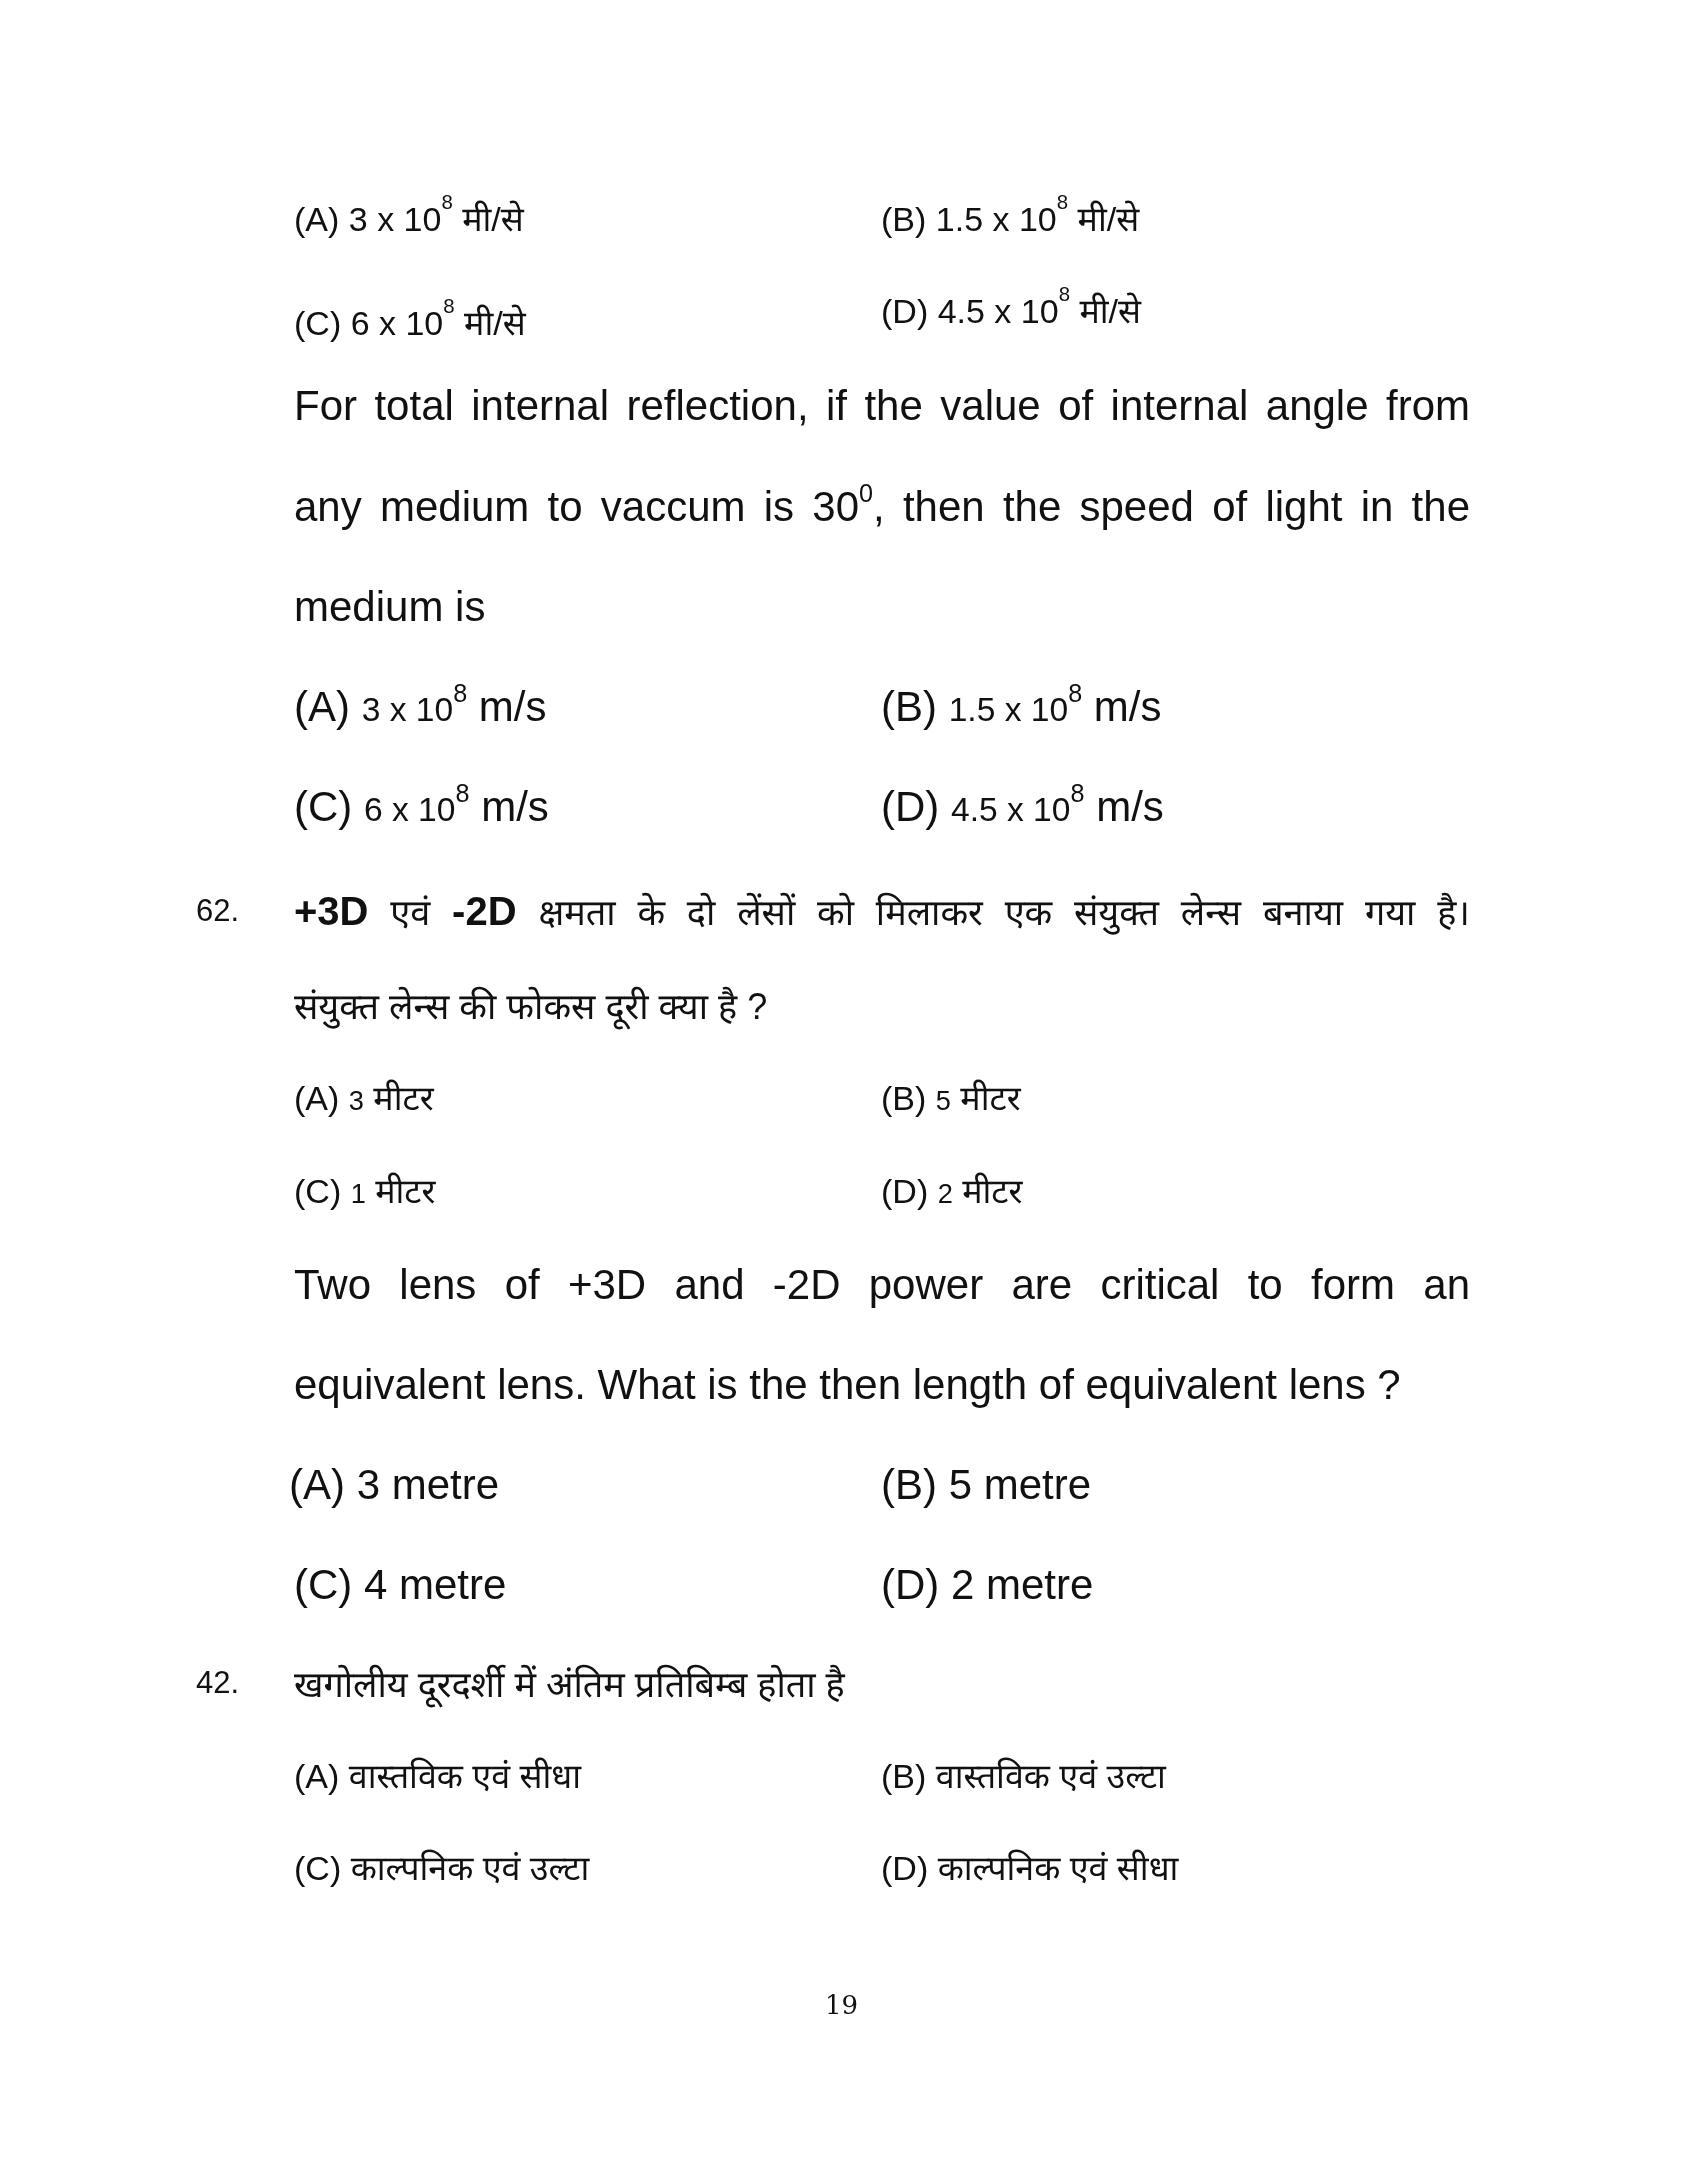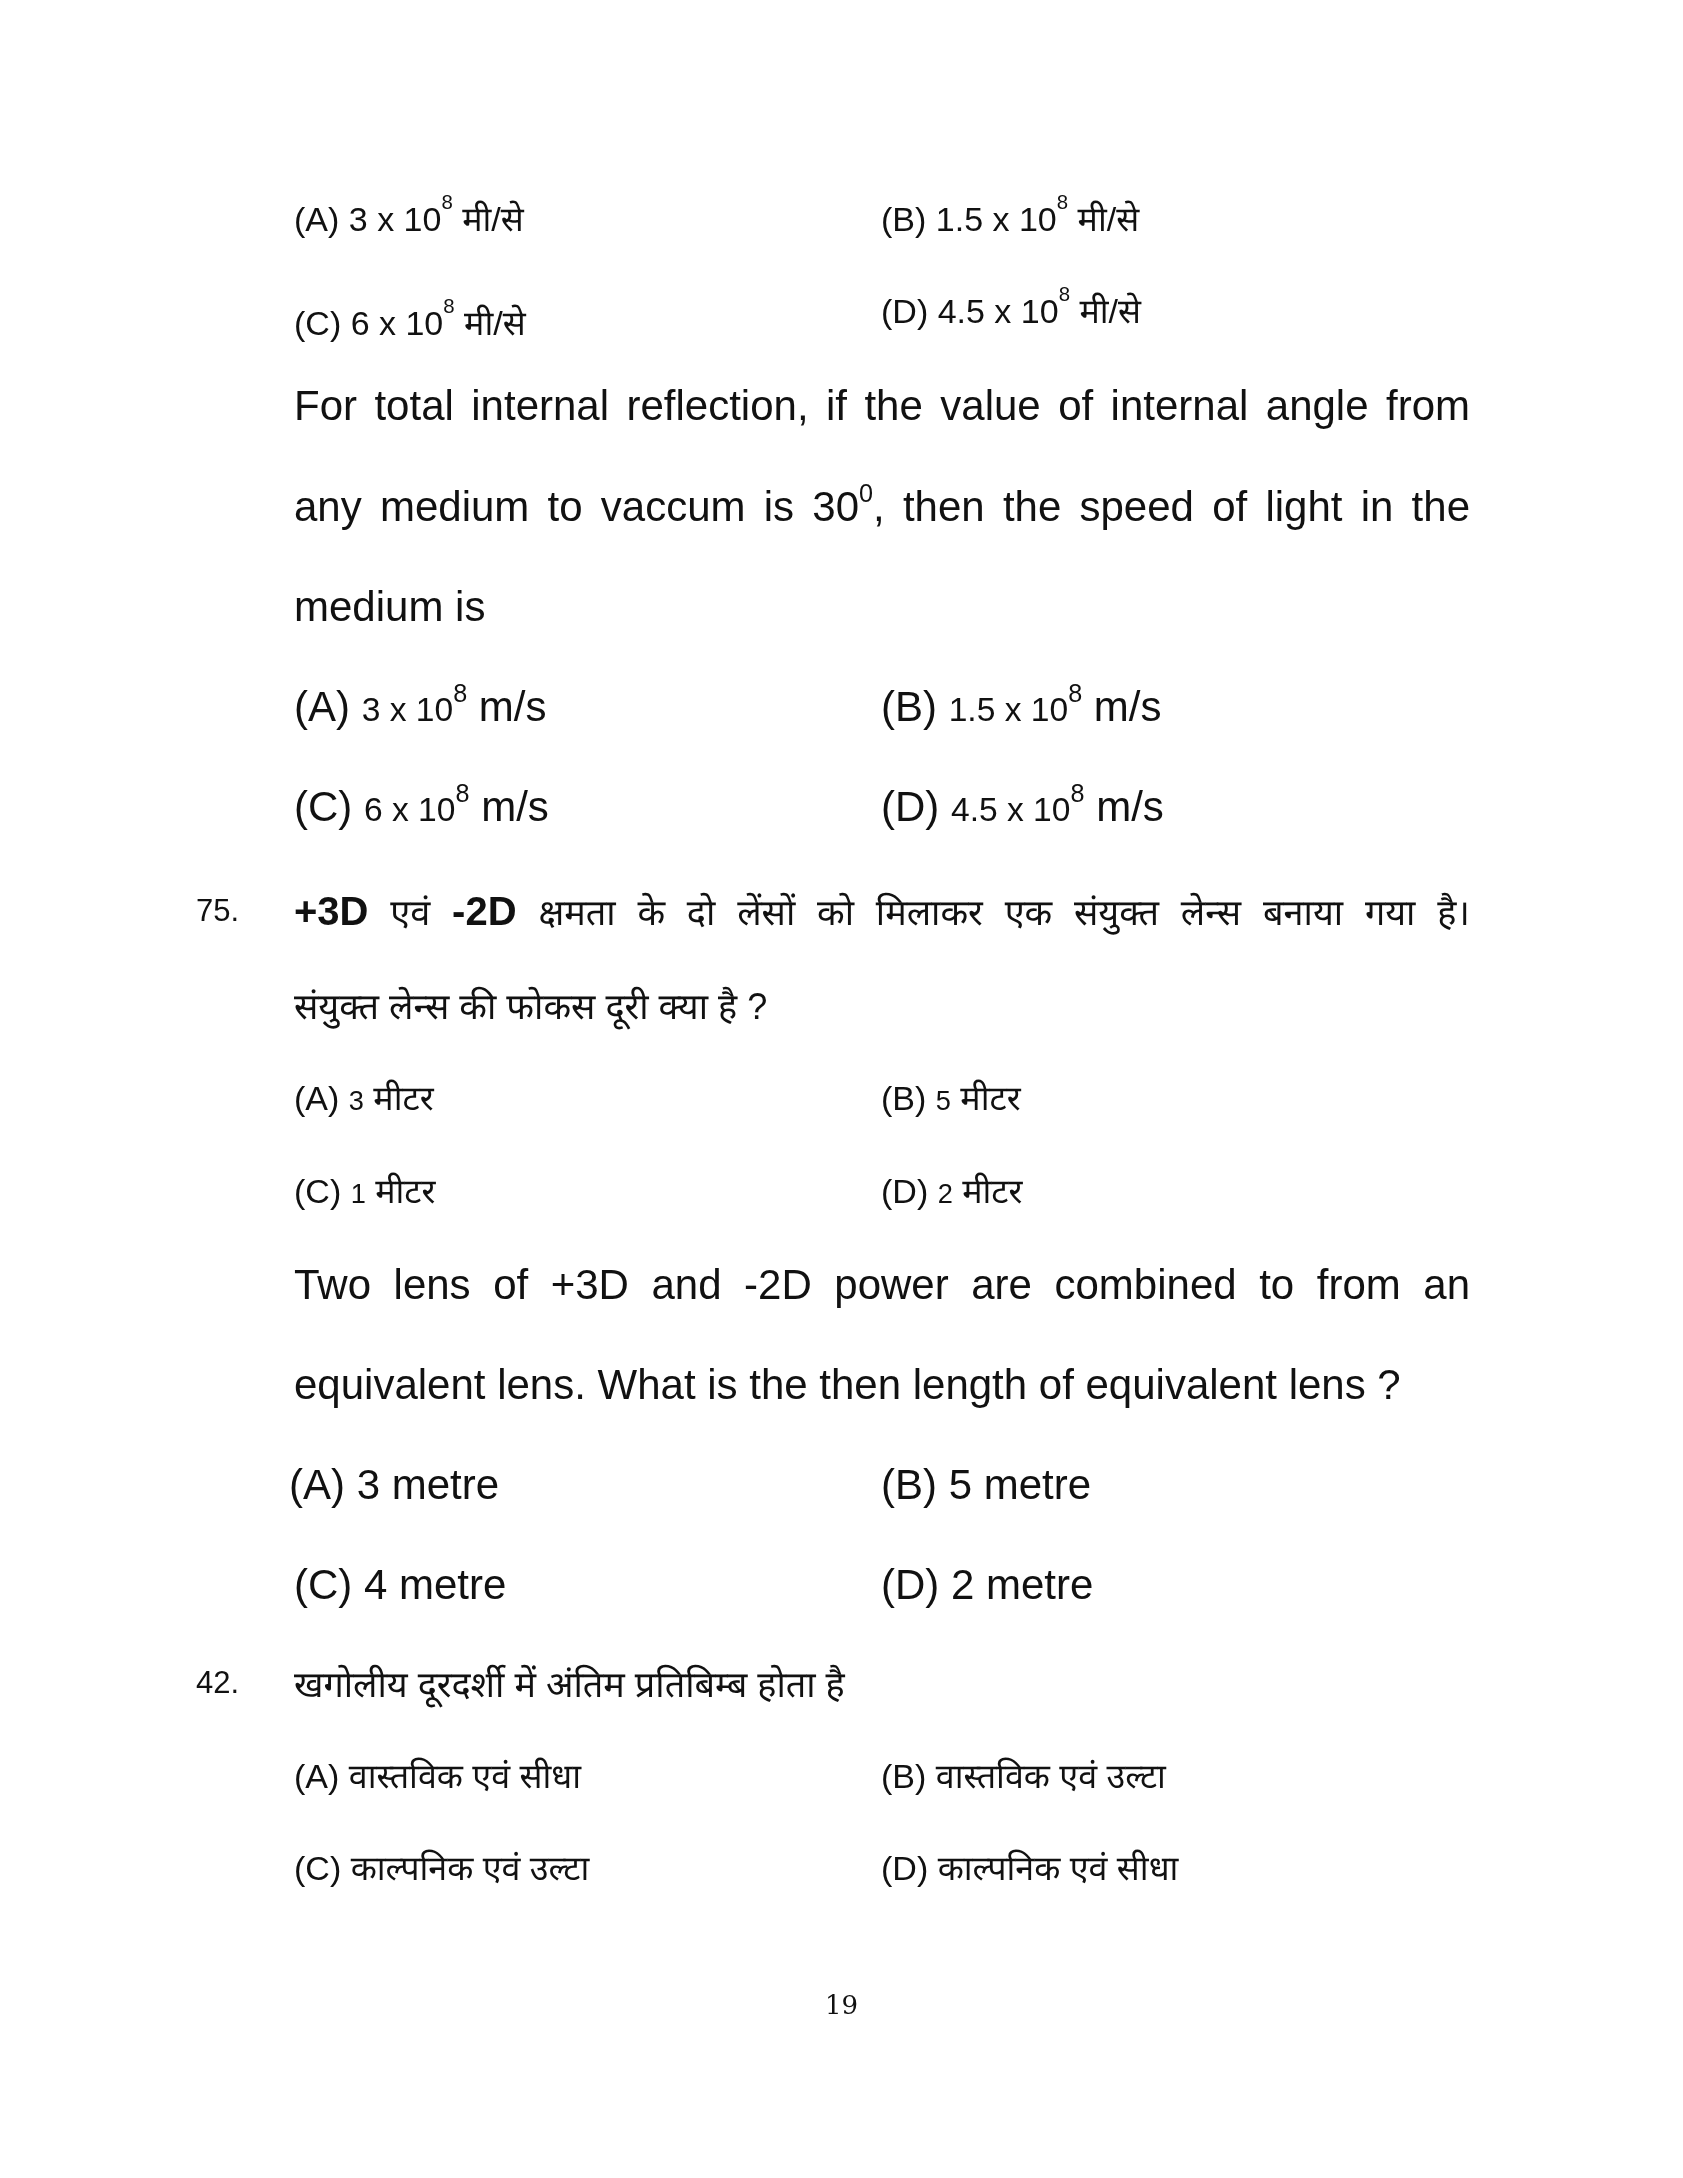--- a/index.html
+++ b/index.html
@@ -27,30 +27,30 @@
 
 <div class="line para" style="top:406px">For total internal reflection, if the value of  internal angle from</div>
 <div class="line para" style="top:507px"><span>any medium to vaccum is 30</span><sup>0</sup><span>, then the speed of light in the</span></div>
 <div class="line para last" style="top:607px">medium is</div>
 
 <div class="line opt-lg" style="left:294px;top:707px"><span>(A)</span> <span class="small-num">3 x 10</span><sup>8</sup><span> m/s</span></div>
 <div class="line opt-lg" style="left:881px;top:707px"><span>(B)</span> <span class="small-num">1.5 x 10</span><sup>8</sup><span> m/s</span></div>
 <div class="line opt-lg" style="left:294px;top:807px"><span>(C)</span> <span class="small-num">6 x 10</span><sup>8</sup><span> m/s</span></div>
 <div class="line opt-lg" style="left:881px;top:807px"><span>(D)</span> <span class="small-num">4.5 x 10</span><sup>8</sup><span> m/s</span></div>
 
-<div class="line qnum" style="top:911px">75.</div>
+<div class="line qnum" style="top:911px">62.</div>
 <div class="line hi-q" style="top:911px"><b>+3D</b><span class="hi"> एवं </span><b>-2D</b><span class="hi"> क्षमता के दो लेंसों को मिलाकर एक संयुक्त लेन्स बनाया गया है।</span></div>
 <div class="line hi" style="left:294px;top:1005px">संयुक्त लेन्स की फोकस दूरी क्या है ?</div>
 
 <div class="line opt" style="left:294px;top:1097px"><span>(A)</span> <span class="small-num">3</span><span> मीटर</span></div>
 <div class="line opt" style="left:881px;top:1097px"><span>(B)</span> <span class="small-num">5</span><span> मीटर</span></div>
 <div class="line opt" style="left:294px;top:1190px"><span>(C)</span> <span class="small-num">1</span><span> मीटर</span></div>
 <div class="line opt" style="left:881px;top:1190px"><span>(D)</span> <span class="small-num">2</span><span> मीटर</span></div>
 
-<div class="line para" style="top:1285px">Two lens of +3D and -2D power are combined to from an</div>
+<div class="line para" style="top:1285px">Two lens of +3D and -2D power are critical to form an</div>
 <div class="line para last" style="top:1385px">equivalent lens. What is the then length of equivalent lens ?</div>
 
 <div class="line opt-lg" style="left:289px;top:1485px"><span>(A)</span><span> 3 metre</span></div>
 <div class="line opt-lg" style="left:881px;top:1485px"><span>(B)</span><span> 5 metre</span></div>
 <div class="line opt-lg" style="left:294px;top:1585px"><span>(C)</span><span> 4 metre</span></div>
 <div class="line opt-lg" style="left:881px;top:1585px"><span>(D)</span><span> 2 metre</span></div>
 
 <div class="line qnum" style="top:1683px">42.</div>
 <div class="line hi" style="left:294px;top:1683px">खगोलीय दूरदर्शी में अंतिम प्रतिबिम्ब होता है</div>
 

